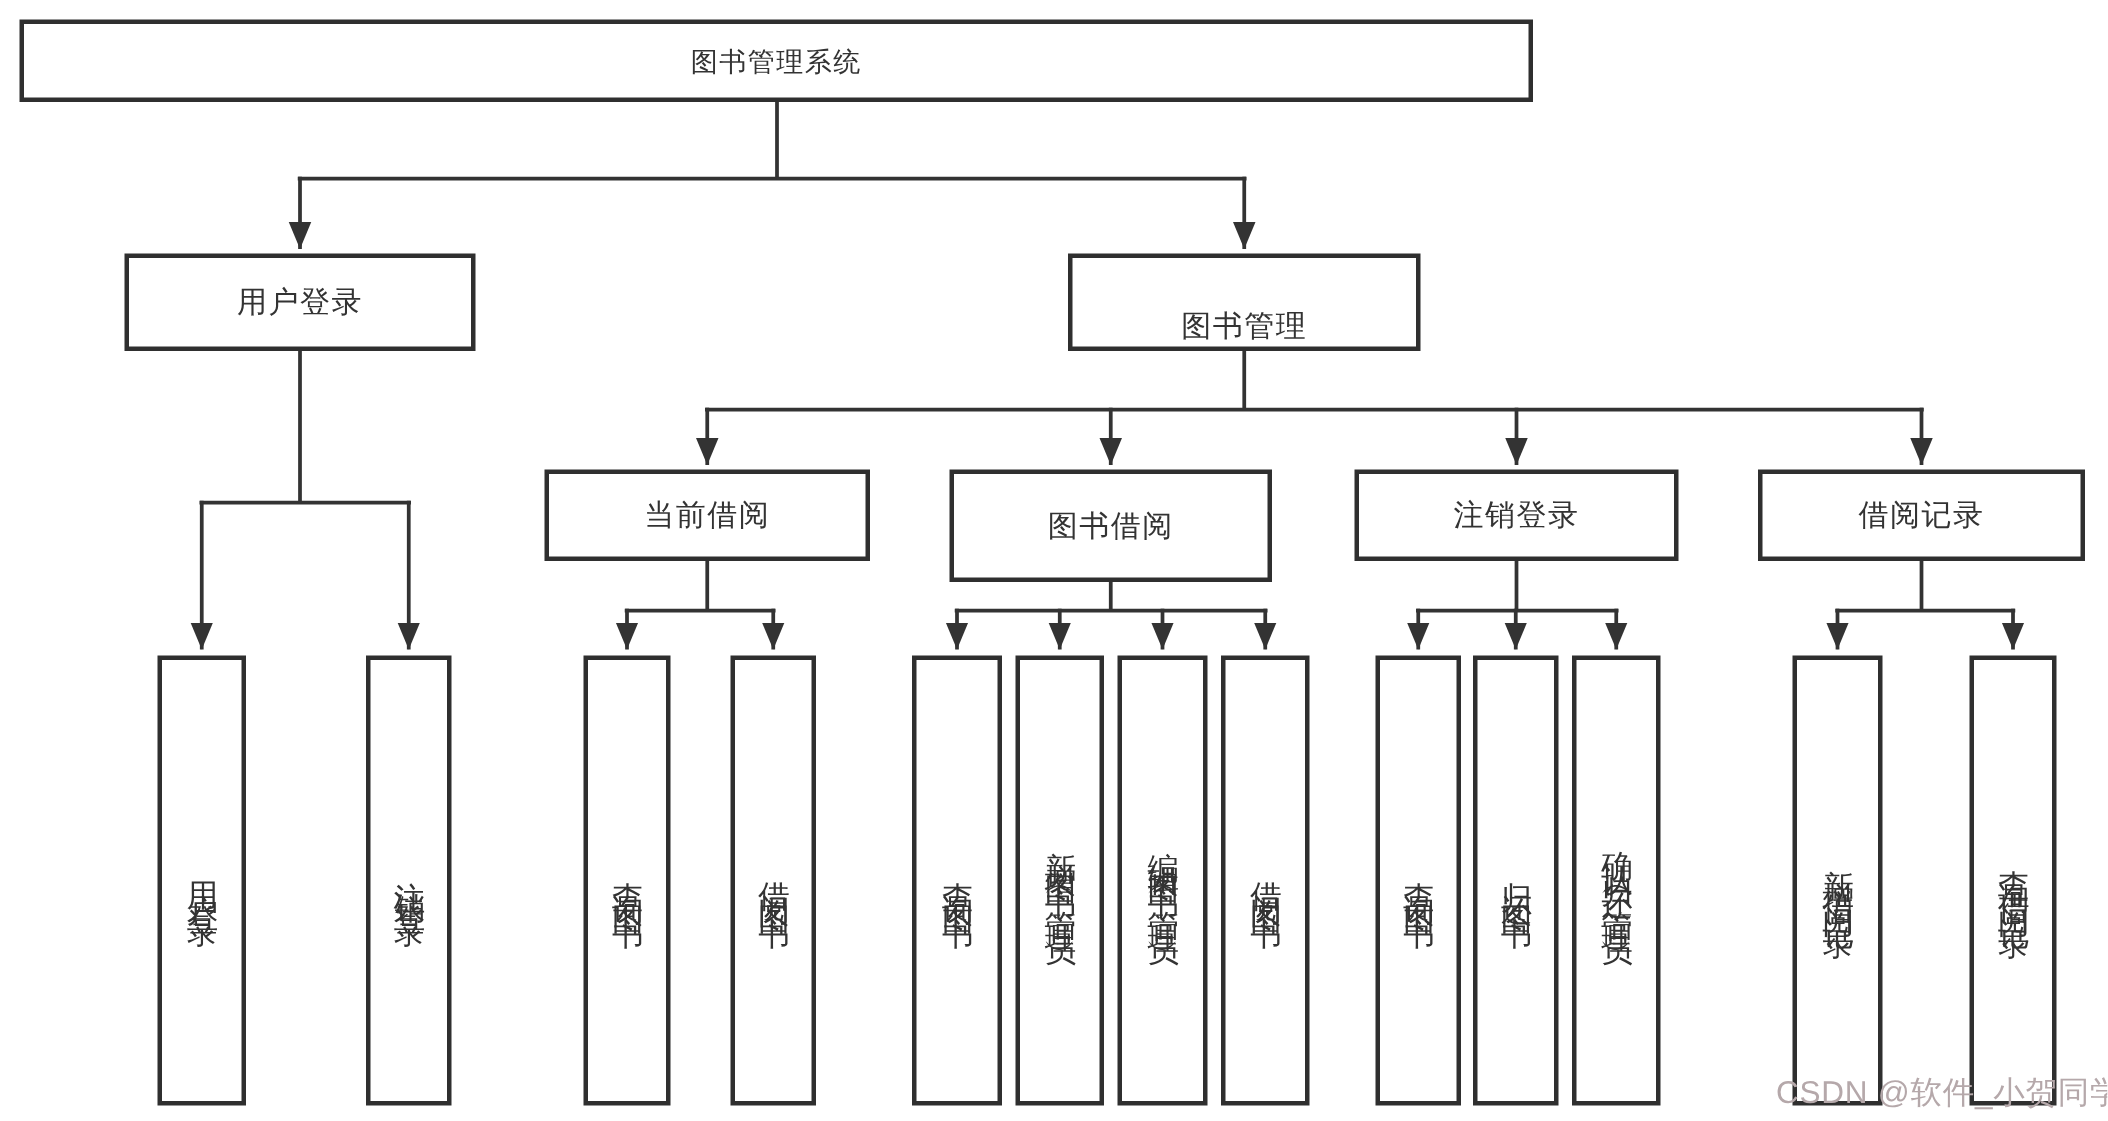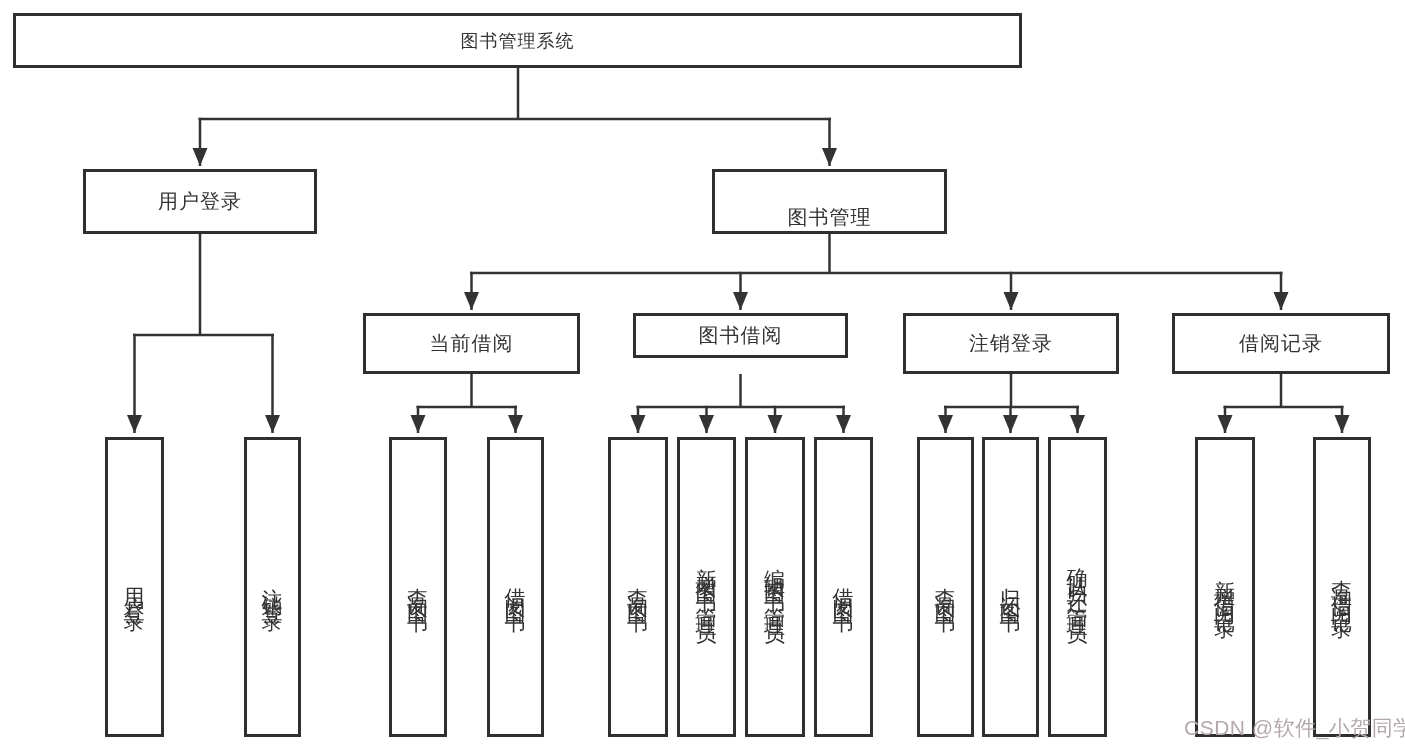--- a/index.html
+++ b/index.html
@@ -54,21 +54,21 @@
     color: #b5a8aa;
     white-space: nowrap;
     letter-spacing: 0.5px;
     z-index: 5;
   }
   
   .root-box          { left: 13px;  top: 13px;  width: 1009px; height: 55px; }
   .n-user-login      { left: 83px;  top: 169px; width: 234px;  height: 65px; }
   .n-book-management { left: 712px; top: 169px; width: 235px;  height: 65px; align-items: flex-end; }
   .n-new-book        { left: 363px; top: 313px; width: 217px;  height: 61px; }
-  .n-book-borrow     { left: 633px; top: 313px; width: 215px;  height: 45px; text-align: right; }
+  .n-book-borrow     { left: 633px; top: 313px; width: 215px;  height: 75px; text-align: right; }
   .n-current-borrow  { left: 903px; top: 313px; width: 216px;  height: 61px; }
   .n-borrow-records  { left: 1172px;top: 313px; width: 218px;  height: 61px; }
   .leaf { top: 437px; height: 300px; }
   .l-user-login      { left: 105px;  width: 59px; }
   .l-logout          { left: 244px;  width: 57px; }
   .l-rec-query       { left: 389px;  width: 58px; }
   .l-rec-borrow      { left: 487px;  width: 57px; }
   .l-bor-query       { left: 608px;  width: 60px; }
   .l-bor-add         { left: 677px;  width: 59px; }
   .l-bor-edit        { left: 745px;  width: 60px; }

